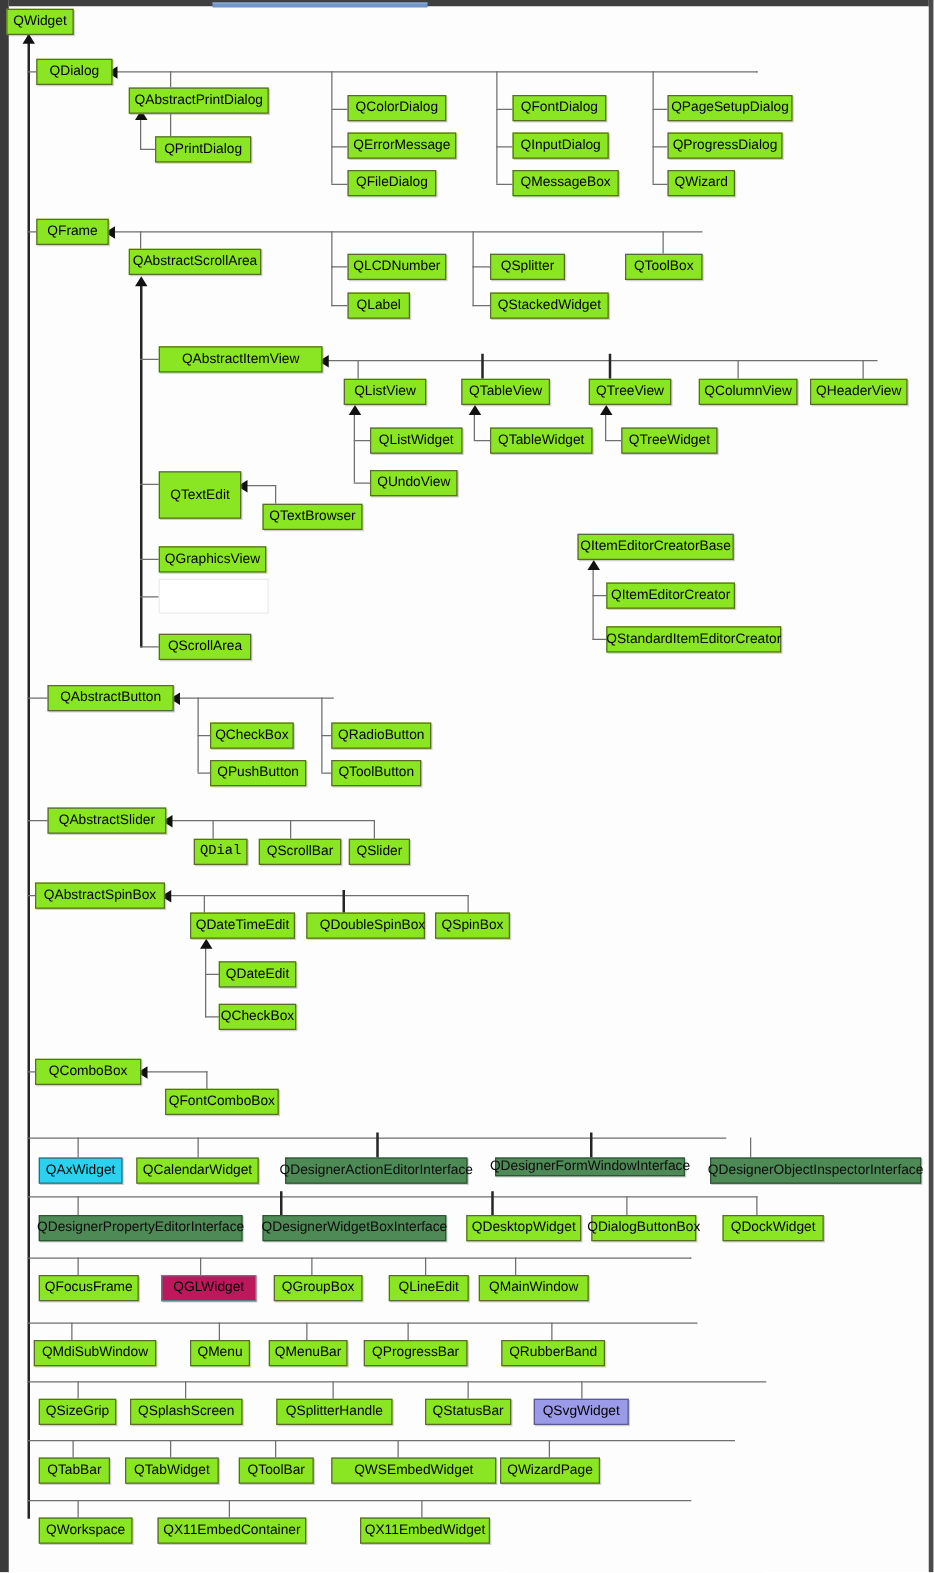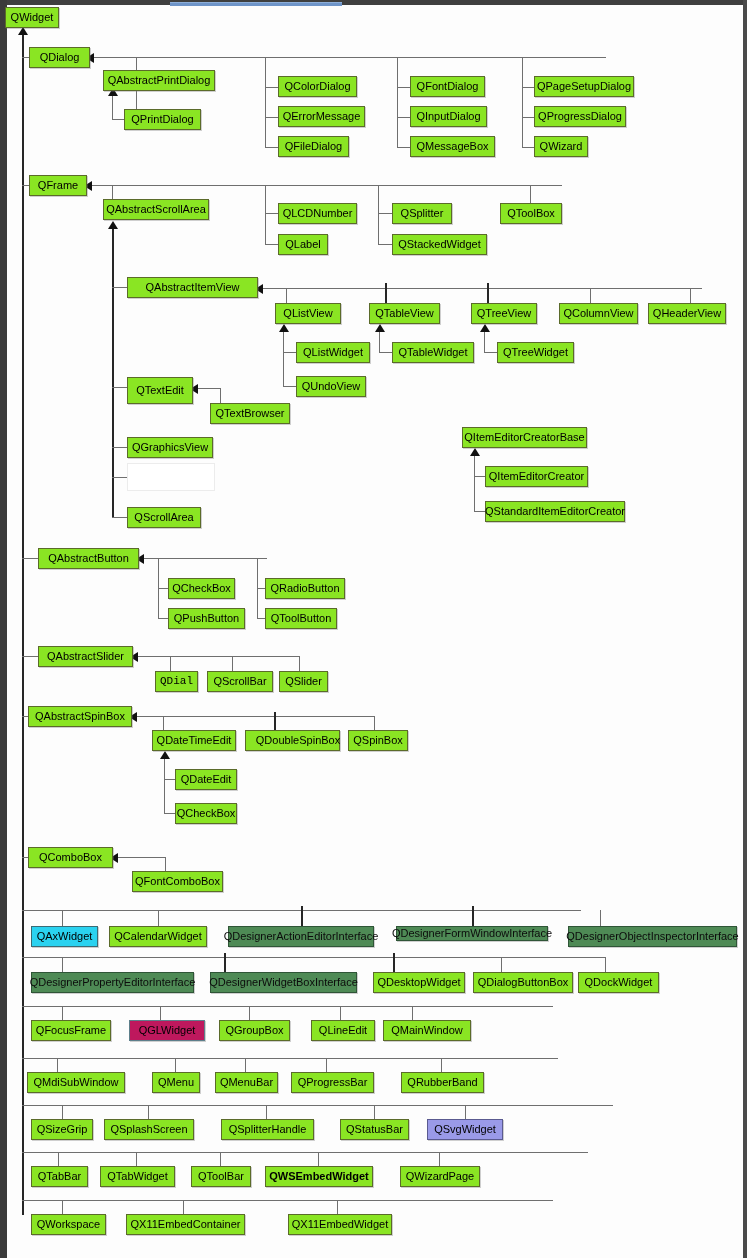--- a/index.html
+++ b/index.html
@@ -280,21 +280,21 @@
       <div class="node green" style="left: 127px; top: 277px; width: 131px; height: 21px;">QAbstractItemView</div>
       <div class="node green" style="left: 275px; top: 303px; width: 66px; height: 21px;">QListView</div>
       <div class="node green" style="left: 369px; top: 303px; width: 71px; height: 21px;">QTableView</div>
       <div class="node green" style="left: 471px; top: 303px; width: 66px; height: 21px;">QTreeView</div>
       <div class="node green" style="left: 559px; top: 303px; width: 79px; height: 21px;">QColumnView</div>
       <div class="node green" style="left: 648px; top: 303px; width: 78px; height: 21px;">QHeaderView</div>
       <div class="node green" style="left: 296px; top: 342px; width: 74px; height: 21px;">QListWidget</div>
       <div class="node green" style="left: 392px; top: 342px; width: 82px; height: 21px;">QTableWidget</div>
       <div class="node green" style="left: 497px; top: 342px; width: 77px; height: 21px;">QTreeWidget</div>
       <div class="node green" style="left: 296px; top: 376px; width: 70px; height: 21px;">QUndoView</div>
-      <div class="node green" style="left: 127px; top: 377px; width: 66px; height: 27px;">QTextEdit</div>
+      <div class="node green" style="left: 127px; top: 377px; width: 66px; height: 38px;">QTextEdit</div>
       <div class="node green" style="left: 210px; top: 403px; width: 80px; height: 21px;">QTextBrowser</div>
       <div class="node green" style="left: 127px; top: 437px; width: 86px; height: 21px;">QGraphicsView</div>
       <div class="node ghost" style="left: 127px; top: 463px; width: 88px; height: 28px;"></div>
       <div class="node green" style="left: 127px; top: 507px; width: 74px; height: 21px;">QScrollArea</div>
       <div class="node green" style="left: 462px; top: 427px; width: 125px; height: 21px;">QItemEditorCreatorBase</div>
       <div class="node green" style="left: 485px; top: 466px; width: 103px; height: 21px;">QItemEditorCreator</div>
       <div class="node green" style="left: 485px; top: 501px; width: 140px; height: 21px;">QStandardItemEditorCreator</div>
       <div class="node green" style="left: 38px; top: 548px; width: 101px; height: 21px;">QAbstractButton</div>
       <div class="node green" style="left: 168px; top: 578px; width: 67px; height: 21px;">QCheckBox</div>
       <div class="node green" style="left: 168px; top: 608px; width: 77px; height: 21px;">QPushButton</div>
@@ -313,40 +313,40 @@
       <div class="node green" style="left: 28px; top: 847px; width: 85px; height: 21px;">QComboBox</div>
       <div class="node green" style="left: 132px; top: 871px; width: 91px; height: 21px;">QFontComboBox</div>
       <div class="node cyan" style="left: 31px; top: 926px; width: 67px; height: 21px;">QAxWidget</div>
       <div class="node green" style="left: 109px; top: 926px; width: 98px; height: 21px;">QCalendarWidget</div>
       <div class="node darkgreen" style="left: 228px; top: 926px; width: 146px; height: 21px;">QDesignerActionEditorInterface</div>
       <div class="node darkgreen" style="left: 396px; top: 926px; width: 152px; height: 15px;">QDesignerFormWindowInterface</div>
       <div class="node darkgreen" style="left: 568px; top: 926px; width: 169px; height: 21px;">QDesignerObjectInspectorInterface</div>
       <div class="node darkgreen" style="left: 31px; top: 972px; width: 163px; height: 21px;">QDesignerPropertyEditorInterface</div>
       <div class="node darkgreen" style="left: 210px; top: 972px; width: 147px; height: 21px;">QDesignerWidgetBoxInterface</div>
       <div class="node green" style="left: 373px; top: 972px; width: 92px; height: 21px;">QDesktopWidget</div>
-      <div class="node green" style="left: 473px; top: 972px; width: 100px; height: 21px;">QDialogButtonBox</div>
+      <div class="node green" style="left: 473px; top: 972px; width: 84px; height: 21px;">QDialogButtonBox</div>
       <div class="node green" style="left: 578px; top: 972px; width: 81px; height: 21px;">QDockWidget</div>
       <div class="node green" style="left: 31px; top: 1020px; width: 80px; height: 21px;">QFocusFrame</div>
       <div class="node lightcyan" style="left: 129px; top: 1020px; width: 76px; height: 21px;">QGLWidget</div>
       <div class="node green" style="left: 219px; top: 1020px; width: 71px; height: 21px;">QGroupBox</div>
       <div class="node green" style="left: 311px; top: 1020px; width: 64px; height: 21px;">QLineEdit</div>
       <div class="node green" style="left: 383px; top: 1020px; width: 88px; height: 21px;">QMainWindow</div>
       <div class="node green" style="left: 27px; top: 1072px; width: 98px; height: 21px;">QMdiSubWindow</div>
       <div class="node green" style="left: 152px; top: 1072px; width: 48px; height: 21px;">QMenu</div>
       <div class="node green" style="left: 215px; top: 1072px; width: 63px; height: 21px;">QMenuBar</div>
       <div class="node green" style="left: 291px; top: 1072px; width: 83px; height: 21px;">QProgressBar</div>
       <div class="node green" style="left: 401px; top: 1072px; width: 83px; height: 21px;">QRubberBand</div>
       <div class="node green" style="left: 31px; top: 1119px; width: 62px; height: 21px;">QSizeGrip</div>
       <div class="node green" style="left: 104px; top: 1119px; width: 90px; height: 21px;">QSplashScreen</div>
       <div class="node green" style="left: 221px; top: 1119px; width: 93px; height: 21px;">QSplitterHandle</div>
       <div class="node green" style="left: 340px; top: 1119px; width: 69px; height: 21px;">QStatusBar</div>
       <div class="node purple" style="left: 427px; top: 1119px; width: 76px; height: 21px;">QSvgWidget</div>
       <div class="node green" style="left: 31px; top: 1166px; width: 57px; height: 21px;">QTabBar</div>
       <div class="node green" style="left: 100px; top: 1166px; width: 75px; height: 21px;">QTabWidget</div>
       <div class="node green" style="left: 191px; top: 1166px; width: 60px; height: 21px;">QToolBar</div>
-      <div class="node green" style="left: 265px; top: 1166px; width: 108px; height: 21px; font-weight: bold;">QWSEmbedWidget</div>
+      <div class="node green" style="left: 265px; top: 1166px; width: 132px; height: 21px;">QWSEmbedWidget</div>
       <div class="node green" style="left: 400px; top: 1166px; width: 80px; height: 21px;">QWizardPage</div>
       <div class="node green" style="left: 31px; top: 1214px; width: 75px; height: 21px;">QWorkspace</div>
       <div class="node green" style="left: 126px; top: 1214px; width: 119px; height: 21px;">QX11EmbedContainer</div>
       <div class="node green" style="left: 288px; top: 1214px; width: 104px; height: 21px;">QX11EmbedWidget</div>
     </div>
 
 </div>
 
 </body></html>

